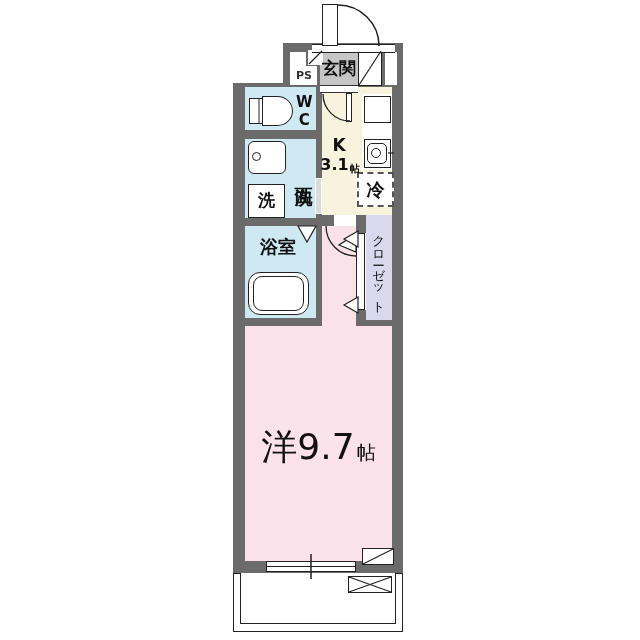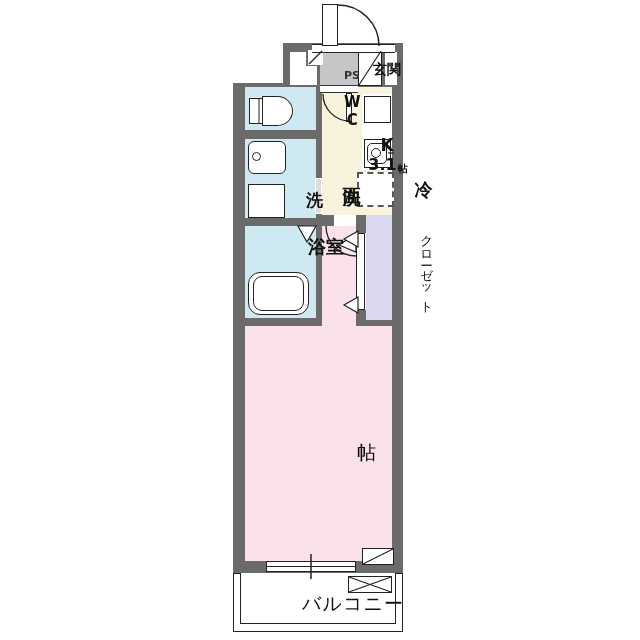--- a/index.html
+++ b/index.html
@@ -9,21 +9,21 @@
   .room{position:absolute;}
   .wet{background:var(--wet,#cfe9f3);}
   .kit{background:var(--kitchen,#f8f3dc);}
   .pink{background:var(--room,#fbe2ea);}
   .lav{background:var(--closet,#d9d8ee);}
   .gen{background:var(--genkan,#c6c6c6);}
   .whitecut{position:absolute;background:#fff;}
   .box{position:absolute;background:#fff;border:1.5px solid #222;box-sizing:border-box;}
   .thinbox{position:absolute;background:#fff;border:1px solid #222;box-sizing:border-box;}
   .txt{position:absolute;display:flex;align-items:center;justify-content:center;
-       color:#111;line-height:1.05;white-space:nowrap;font-weight:600;padding-left:48px;}
+       color:#111;line-height:1.05;white-space:nowrap;font-weight:600;}
   .vtxt{writing-mode:vertical-rl;text-orientation:upright;display:flex;align-items:center;justify-content:center;}
   .dash{position:absolute;background:#fff;border:2px dashed #555;box-sizing:border-box;}
   svg.overlay{position:absolute;left:0;top:0;width:640px;height:640px;pointer-events:none;}
   .circ{position:absolute;background:#fff;border:1.2px solid #222;border-radius:50%;box-sizing:border-box;}
 </style>
 </head>
 <body>
 
 <div id="canvas">
 
@@ -99,31 +99,31 @@
     <line x1="309" y1="64" x2="322" y2="51" stroke="#222" stroke-width="1.2"></line>
     <line x1="259" y1="99" x2="259" y2="123" stroke="#222" stroke-width="1"></line>
     <line x1="363" y1="564" x2="393" y2="549" stroke="#222" stroke-width="1.2"></line>
     <line x1="349" y1="577" x2="391" y2="592" stroke="#222" stroke-width="1.2"></line>
     <line x1="349" y1="592" x2="391" y2="577" stroke="#222" stroke-width="1.2"></line>
     <line x1="267" y1="566.5" x2="355" y2="566.5" stroke="#222" stroke-width="1"></line>
     <line x1="311" y1="554" x2="311" y2="579" stroke="#222" stroke-width="1.5"></line>
     <line x1="388" y1="153" x2="394" y2="153" stroke="#222" stroke-width="1.2"></line>
   </svg>
 
-  <div class="txt" style="left:320px;top:60px;width:38px;height:18px;font-size:14px;">玄関</div>
+  <div class="txt" style="left:320px;top:60px;width:38px;height:18px;font-size:17px;">玄関</div>
   <div class="txt" style="left:291px;top:68px;width:26px;height:16px;font-size:11px;color:#333;">PS</div>
   <div class="txt vtxt" style="left:294px;top:92px;width:19px;height:38px;font-size:15px;">WC</div>
   <div class="txt vtxt" style="left:292px;top:145px;width:22px;height:55px;font-size:18px;">洗面</div>
   <div class="txt" style="left:248px;top:184px;width:37px;height:34px;font-size:17px;">洗</div>
   <div class="txt" style="left:250px;top:236px;width:56px;height:22px;font-size:18px;">浴室</div>
   <div class="txt" style="left:326px;top:137px;width:26px;height:18px;font-size:17px;">K</div>
   <div class="txt" style="left:314px;top:156px;width:52px;height:18px;font-size:16px;gap:1px;">
     <span>3.1</span>
       <span style="font-size:10px;align-self:flex-end;">帖</span>
   </div>
   <div class="txt" style="left:357px;top:175px;width:37px;height:30px;font-size:18px;">冷</div>
   <div class="txt vtxt" style="left:368px;top:219px;width:22px;height:98px;font-size:12.5px;letter-spacing:2px;font-weight:500;">クローゼット</div>
   <div class="txt" style="left:245px;top:410px;width:147px;height:56px;font-size:36px;align-items:flex-end;gap:2px;font-weight:500;">
+    <span>洋9.7</span>
       <span style="font-size:19px;padding-bottom:3px;">帖</span>
   </div>
-  <div class="txt" style="left:240px;top:592px;width:130px;height:24px;font-size:19px;letter-spacing:1px;font-weight:500;">バルコニー</div>
 
 </div>
 
 </body></html>

